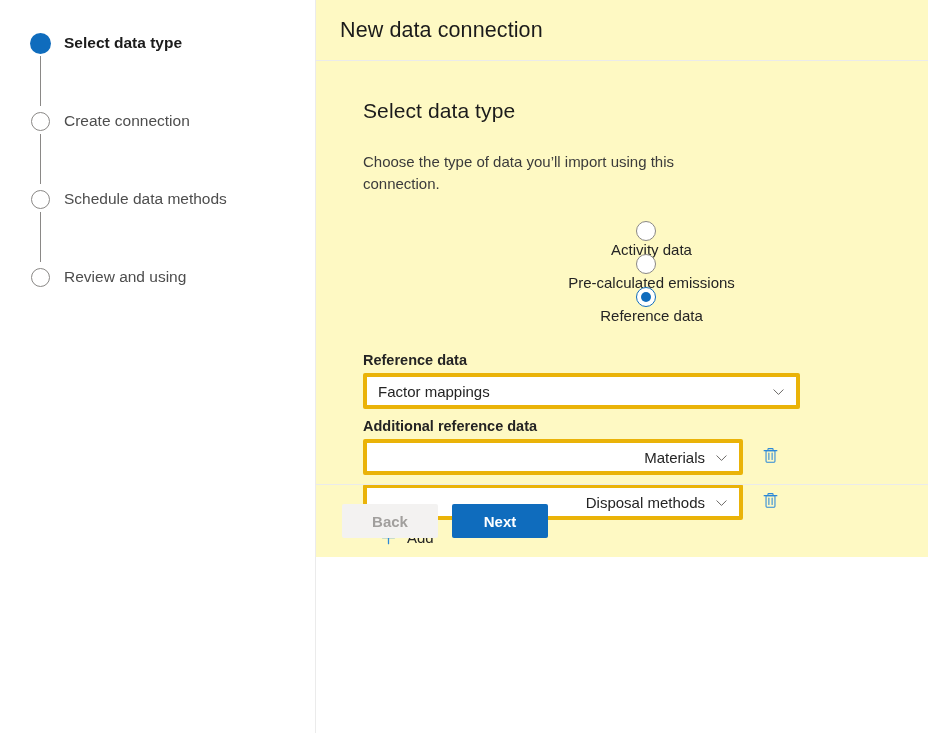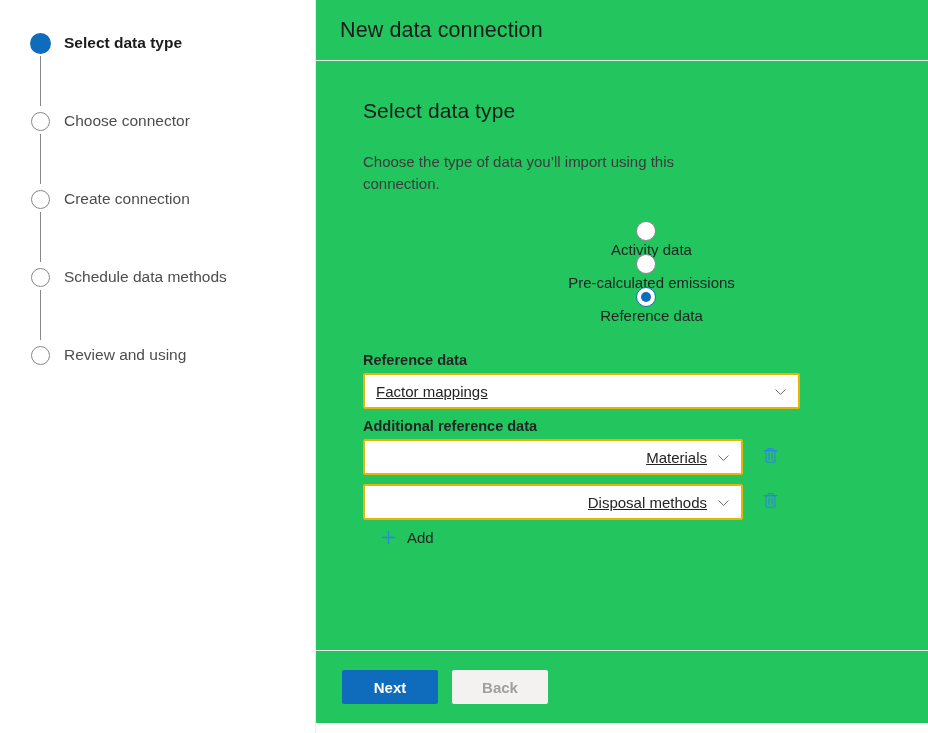--- a/index.html
+++ b/index.html
@@ -82,22 +82,22 @@
   }
   .step-label.current {
     color: #1b1b1b;
     font-weight: 700;
   }
 
   
   #main {
     position: relative;
     flex: 1 1 auto;
-    height: 723px;
-    background: #22c55e;
+    height: 557px;
+    background: #fef9c3;
   }
 
   #panel-header {
     height: 61px;
     padding: 0 0 0 24px;
     display: flex;
     align-items: center;
     border-bottom: 1px solid #ebebeb;
   }
   #panel-title {
@@ -180,28 +180,27 @@
 
   .dropdown-row {
     display: flex;
     align-items: center;
     margin-bottom: 9px;
   }
 
   .dropdown {
     position: relative;
     height: 36px;
-    border: 2px solid #eab308;
+    border: 4px solid #eab308;
     border-radius: 2px;
     background: #ffffff;
     display: flex;
     align-items: center;
     padding: 0 34px 0 11px;
     cursor: pointer;
-    text-decoration: underline;
   }
   .dropdown.wide  { width: 437px; }
   .dropdown.narrow{ width: 380px; justify-content: flex-end; }
 
   .dropdown-value {
     font-size: 15px;
     color: #242424;
     white-space: nowrap;
     overflow: hidden;
     text-overflow: ellipsis;
@@ -290,27 +289,20 @@
   <aside id="sidebar">
 
     <div class="step">
       <div class="step-marker">
         <div class="dot-active"></div>
         <div class="connector"></div>
       </div>
       <div class="step-label current">Select data type</div>
     </div>
 
-    <div class="step">
-      <div class="step-marker">
-        <div class="dot-inactive"></div>
-        <div class="connector"></div>
-      </div>
-      <div class="step-label">Choose connector</div>
-    </div>
 
     <div class="step">
       <div class="step-marker">
         <div class="dot-inactive"></div>
         <div class="connector"></div>
       </div>
       <div class="step-label">Create connection</div>
     </div>
 
     <div class="step">
@@ -430,19 +422,19 @@
               <line x1="2.2" y1="8" x2="13.8" y2="8" stroke="#2b88d8" stroke-width="1.2" stroke-linecap="round"></line>
             </svg>
           </span>
           <span class="add-text">Add</span>
         </div>
       </div>
 
     </div>
 
     <footer id="panel-footer">
+      <button class="btn btn-secondary">Back</button>
       <button class="btn btn-primary">Next</button>
-      <button class="btn btn-secondary">Back</button>
     </footer>
 
   </section>
 
 </div>
 
 </body></html>

